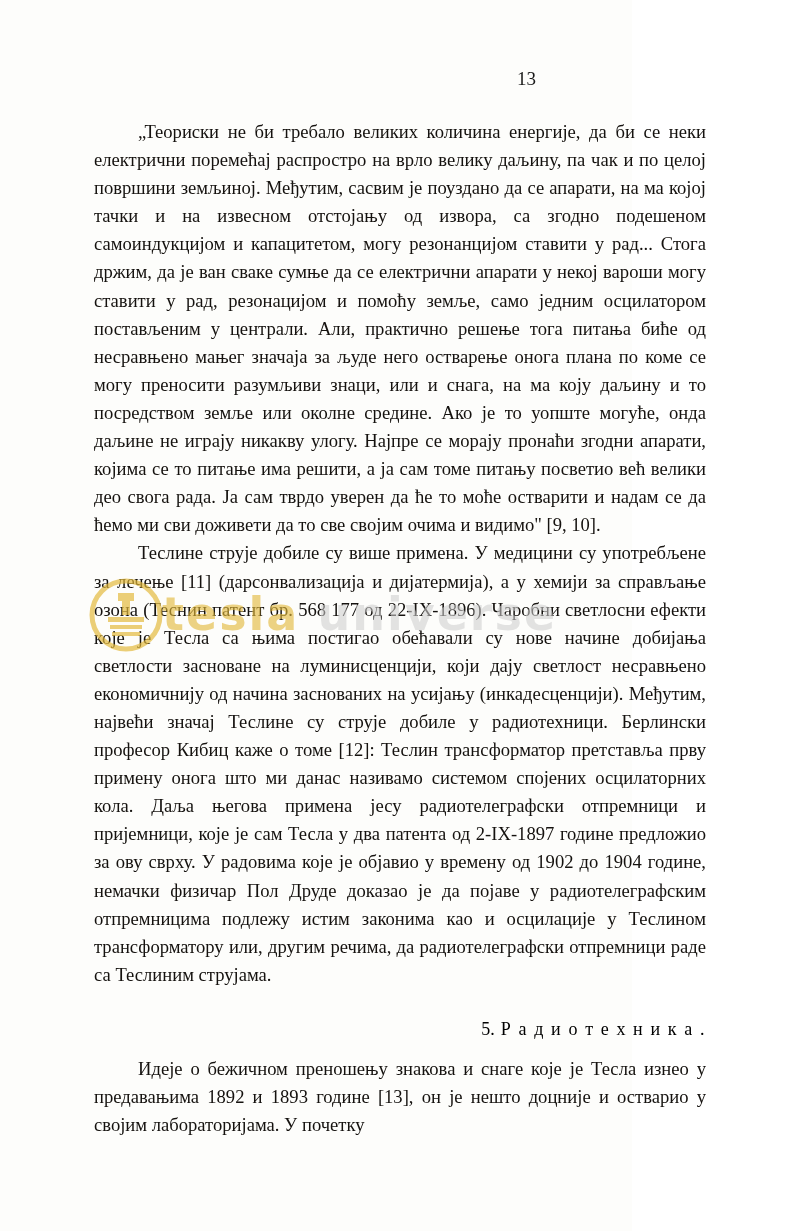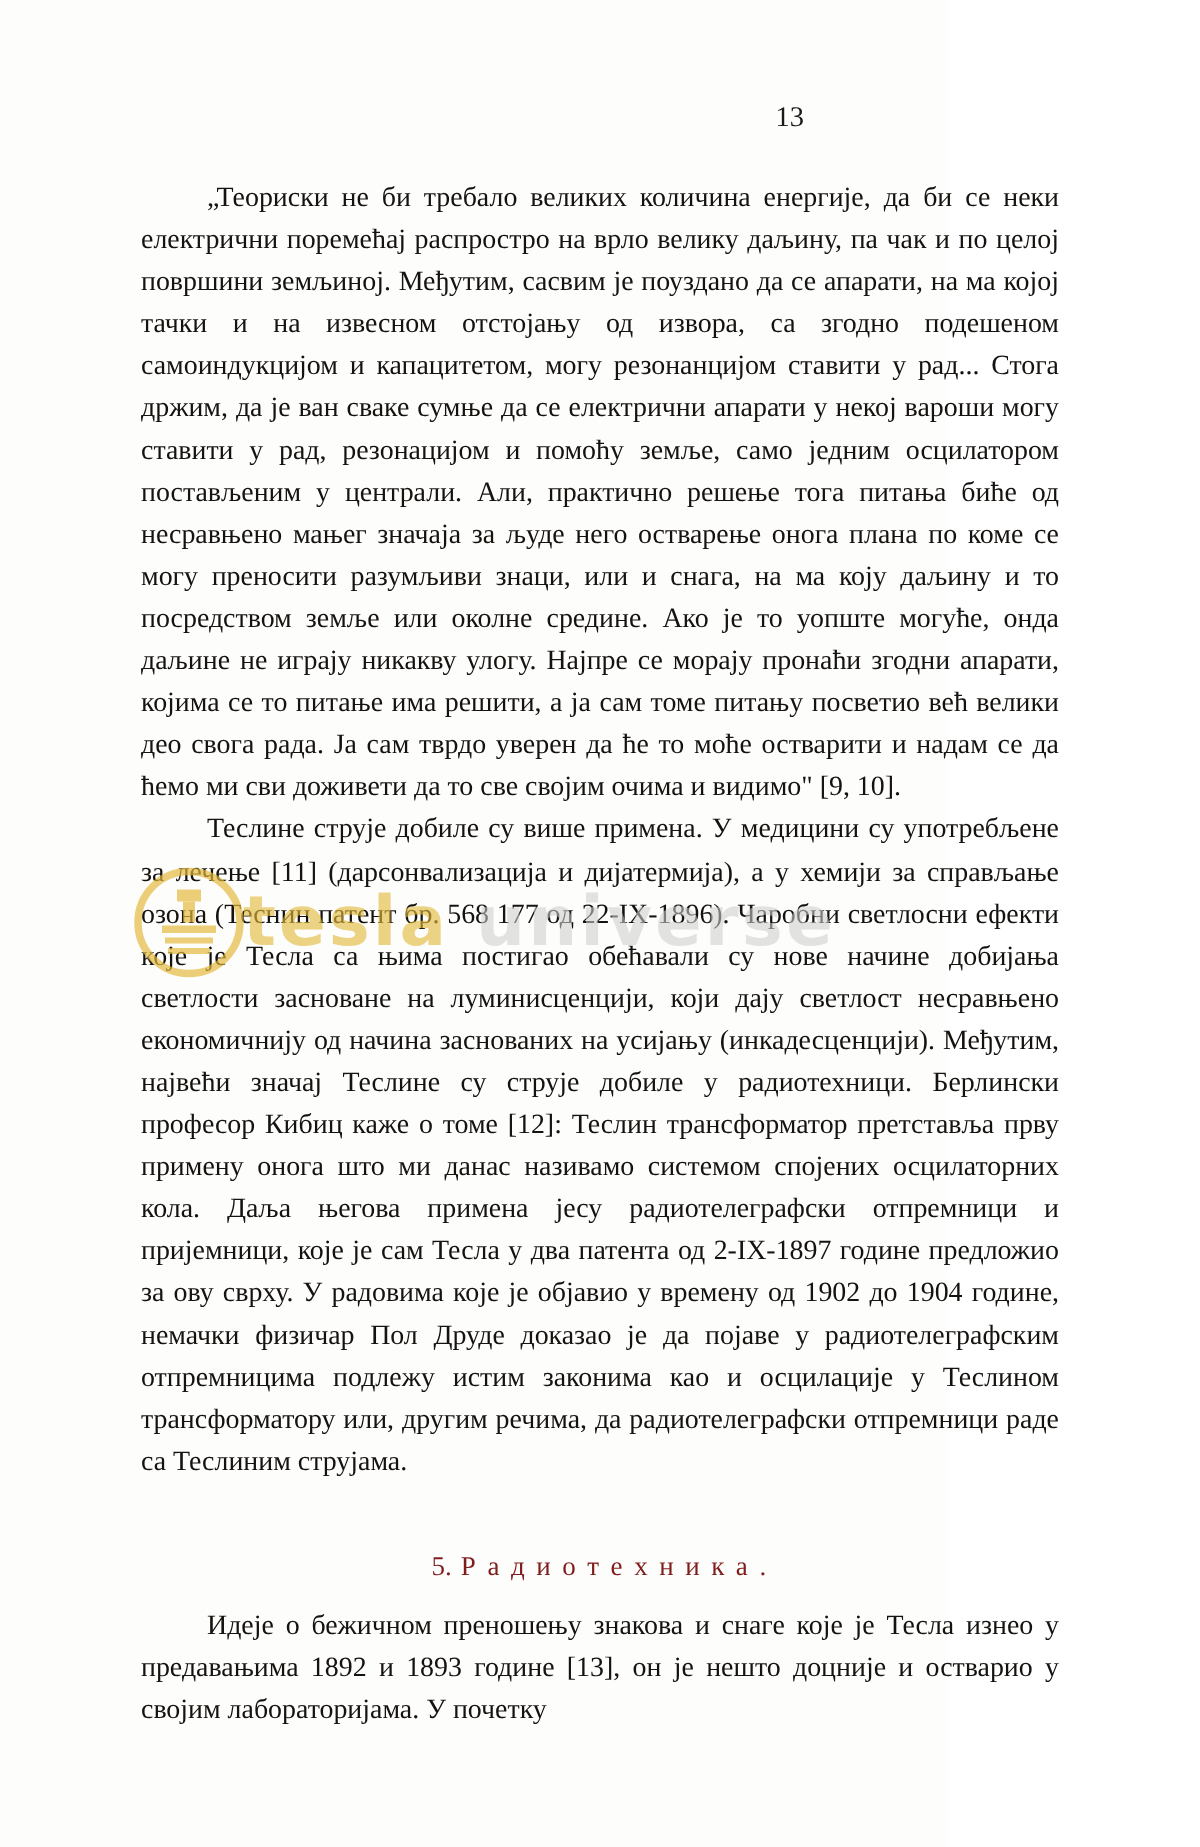--- a/index.html
+++ b/index.html
@@ -40,25 +40,25 @@
     text-justify: inter-word;
   }
   .para {
     margin: 0;
     text-indent: 0;
   }
   .para.indent {
     text-indent: 44px;
   }
   .section-heading {
-    margin: 41px 0 12px 0;
-    text-align: center;
+    margin: 26px 0 12px 0;
+    text-align: right;
     font-size: 18px;
     letter-spacing: 1.6px;
-    color: #7f1d1d;
+    color: #000000;
   }
   .section-heading .num {
     letter-spacing: 0;
   }
 
   
   .watermark {
     position: absolute;
     left: 0;
     top: 575px;

